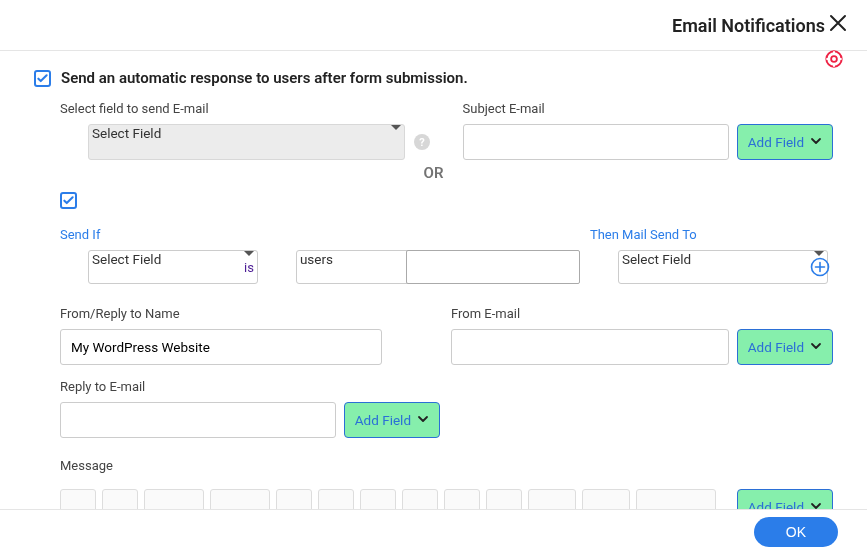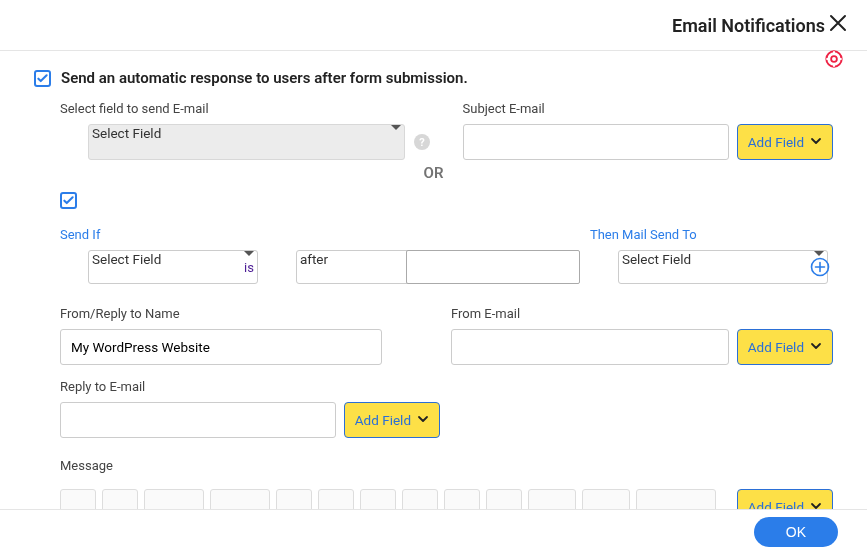--- a/index.html
+++ b/index.html
@@ -16,21 +16,21 @@
   .chklabel { font-weight:600; font-size:15px; color:#222; }
   .cols { display:flex; gap:32px; }
   .col { flex:1; min-width:0; }
   .lbl { font-size:13px; color:#444; margin-bottom:8px; display:block; }
   .lbl-blue { color:#2b7de9; font-size:13px; margin-bottom:8px; display:block; }
   .select { width:100%; height:36px; background:#ececec; border:1px solid #d8d8d8; border-radius:3px; display:flex; align-items:flex-start; justify-content:space-between; padding:0 3px; cursor:pointer; font-size:13.5px; color:#333;margin-left:28px; }
   .select.light2 { background:#fff; border:1px solid #ccc; height:34px; }
   .caret { width:0; height:0; border-left:5px solid transparent; border-right:5px solid transparent; border-top:5px solid #555; }
   .field-row { display:flex; gap:8px; align-items:center; }
   .txt { flex:1; min-width:0; height:36px; border:1px solid #ccc; border-radius:3px; padding:12px 10px; font-size:13.5px; font-family:inherit; outline:none; }
-  .btn-add { height:36px; padding:0 10px; background:#fde047; border:1px solid #2b6fd6; color:#2b6fd6; border-radius:4px; display:flex; align-items:center; gap:6px; cursor:pointer; font-size:13.5px; white-space:nowrap; }
+  .btn-add { height:36px; padding:0 10px; background:#86efac; border:1px solid #2b6fd6; color:#2b6fd6; border-radius:4px; display:flex; align-items:center; gap:6px; cursor:pointer; font-size:13.5px; white-space:nowrap; }
   .btn-add .chev { display:inline-block; }
   .or { text-align:center; color:#737373; font-weight:600; font-size:15px; margin:4px 0 10px 0; }
   .indent { margin-left:26px; }
   .sendif-block { width:170px; }
   .is-text { font-size:13px; color:#4c1d95; margin:0 4px; }
   .op-sel { width:128px; }
   .val-in { width:174px; height:34px; border:1px solid #aaa; border-radius:2px; padding:0 8px; font-size:13.5px; outline:none; }
   .then-block { width:210px; }
   .plus-circ { width:20px; height:20px; cursor:pointer; }
   .q-icon { width:18px; height:18px; flex-shrink:0; }
@@ -121,21 +121,21 @@
         <div class="sendif-block">
           <span class="lbl-blue">Send If</span>
           <div class="select light2">
             <span>Select Field</span>
             <span class="caret"></span>
           </div>
         </div>
         <span class="is-text" style="padding-bottom:9px;">is</span>
         <div class="op-sel">
           <div class="select light2">
-            <span>after</span>
+            <span>users</span>
             <span class="caret"></span>
           </div>
         </div>
         <input class="val-in" value="" style="">
         <div class="then-block">
           <span class="lbl-blue">Then Mail Send To</span>
           <div class="select light2">
             <span>Select Field</span>
             <span class="caret"></span>
           </div>

